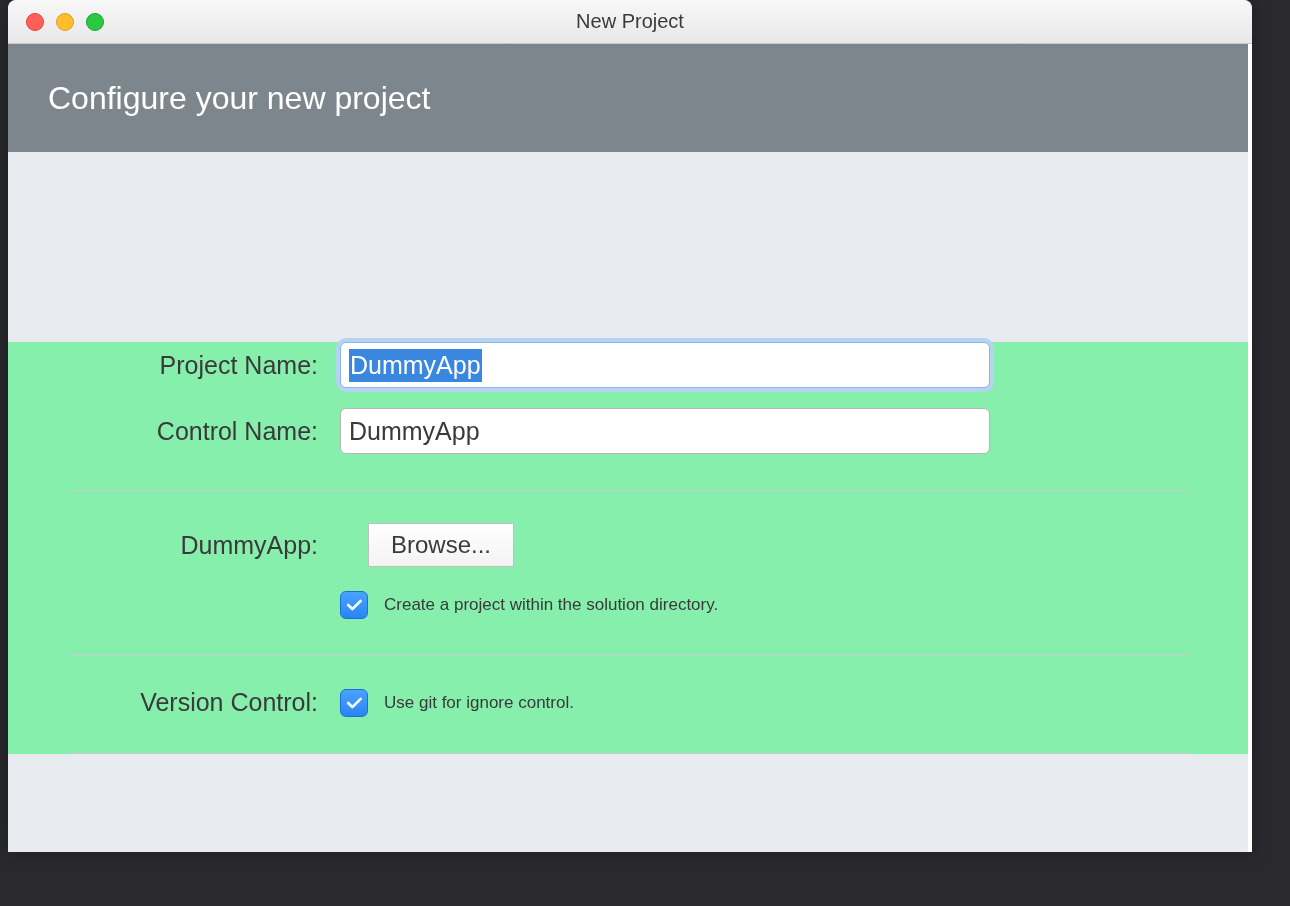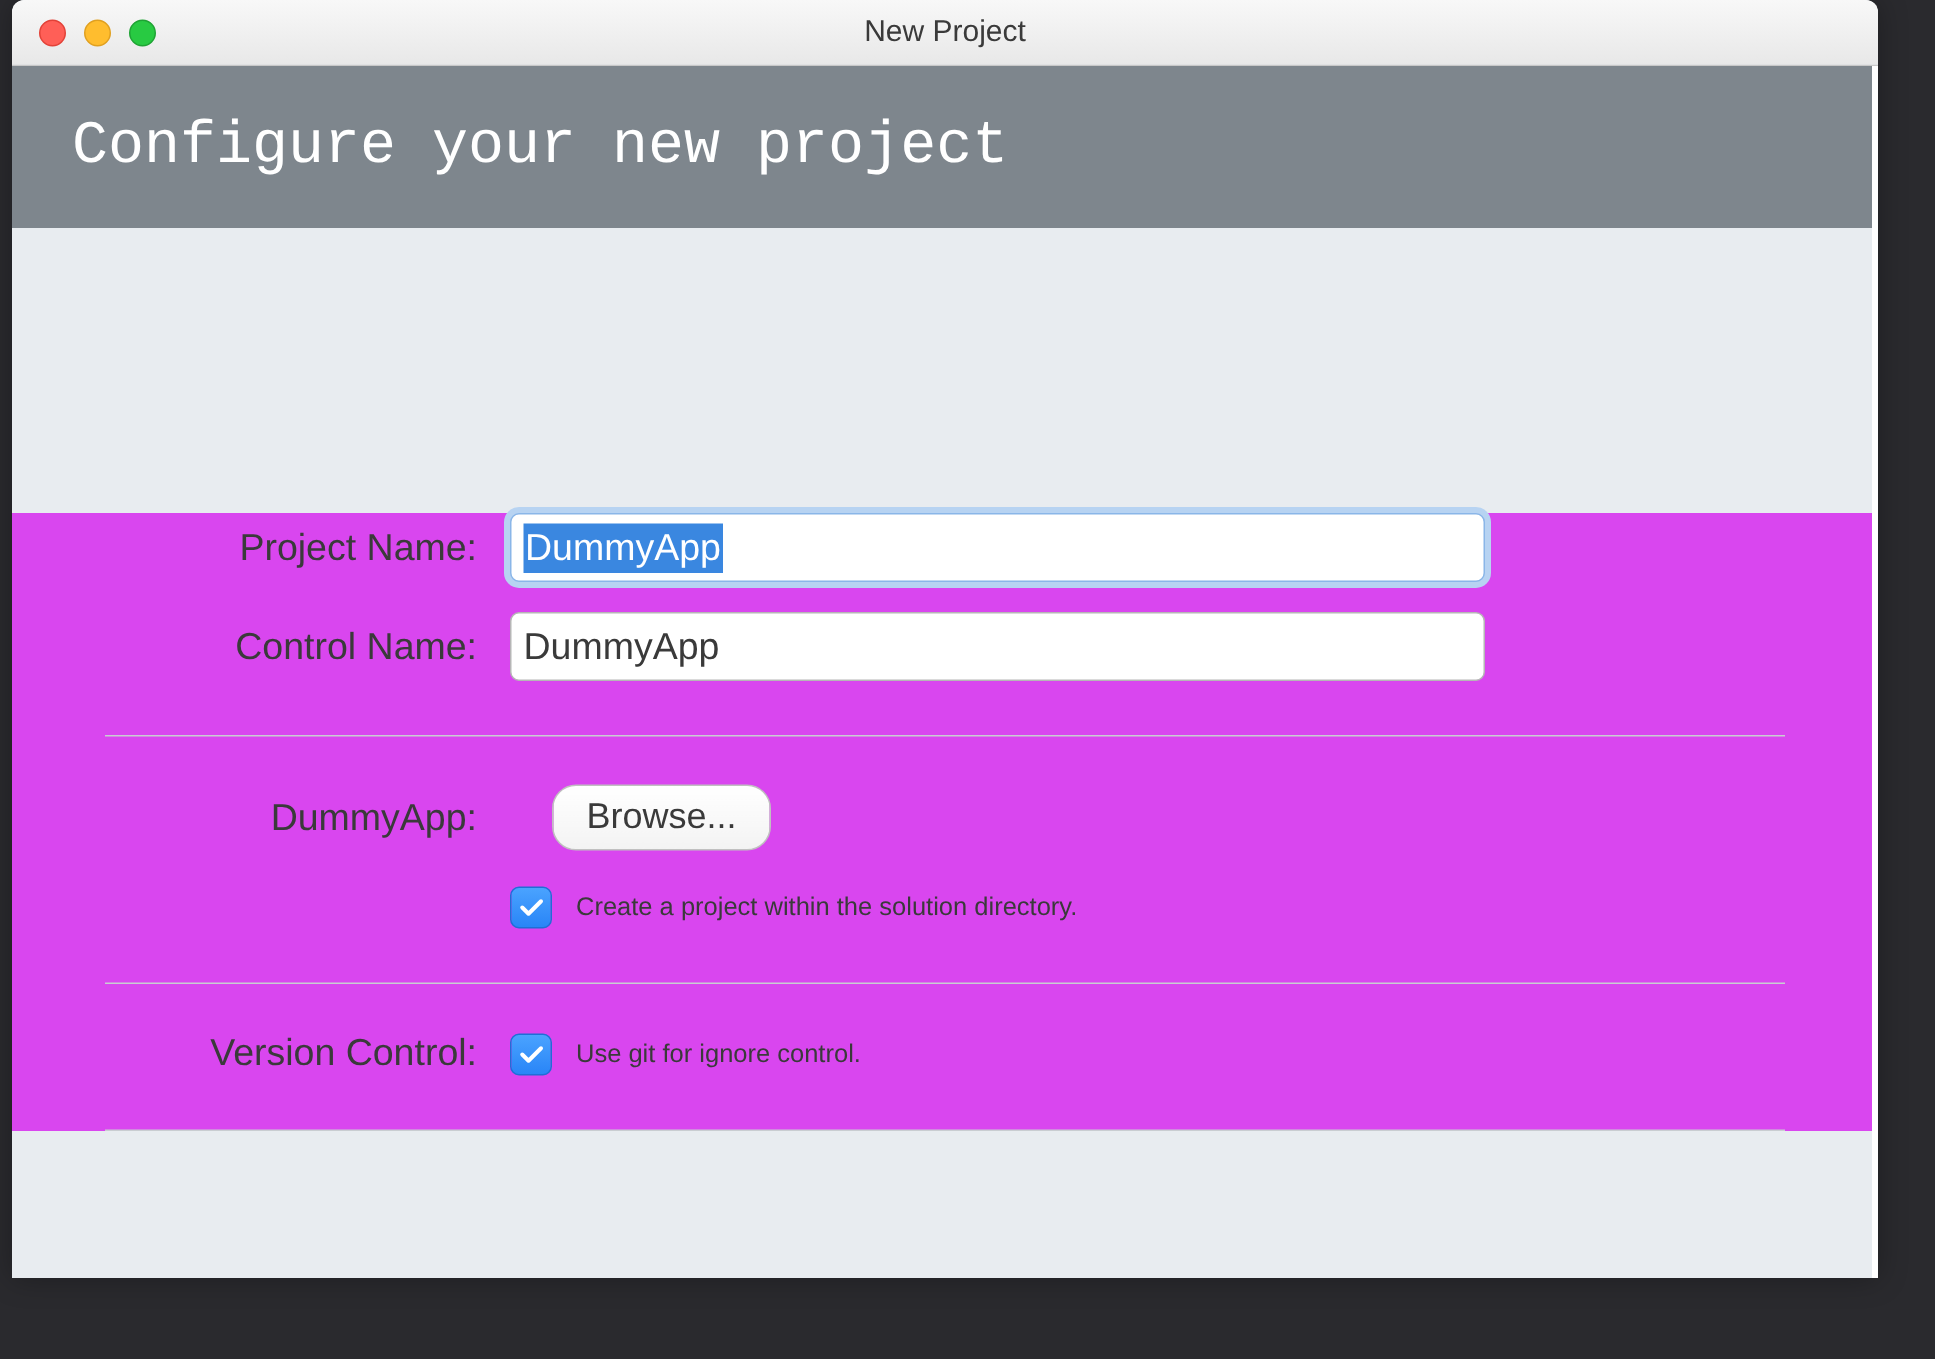--- a/index.html
+++ b/index.html
@@ -59,27 +59,26 @@
     }
     .header {
       height: 108px;
       background: #7e868d;
       display: flex;
       align-items: center;
       padding-left: 40px;
     }
     .header-title {
       color: #fff;
-      font-size: 40px;
+      font-size: 32px;
       font-weight: 400;
-      font-family: Liberation Mono, monospace;
     }
     .form-area {
       padding: 0 62px;
-      background: #d946ef;
+      background: #86efac;
     }
     .form-row {
       display: flex;
       align-items: center;
       margin-top: 20px;
     }
     .form-row.first { margin-top: 190px; }
     .label {
       width: 270px;
       text-align: right;
@@ -113,21 +112,21 @@
       background: #3a87e0;
       color: #fff;
       font-size: 25px;
       padding: 2px 1px;
     }
     .browse-btn {
       margin-left: 28px;
       height: 44px;
       padding: 0 22px;
       border: 1px solid #c0c0c0;
-      border-radius: 16px;
+      border-radius: 0;
       background: linear-gradient(to bottom, #fff, #f3f3f3);
       font-size: 24px;
       color: #3a3a3a;
       cursor: pointer;
       font-family: inherit;
     }
     .checkbox-row {
       display: flex;
       align-items: center;
       margin-top: 24px;

